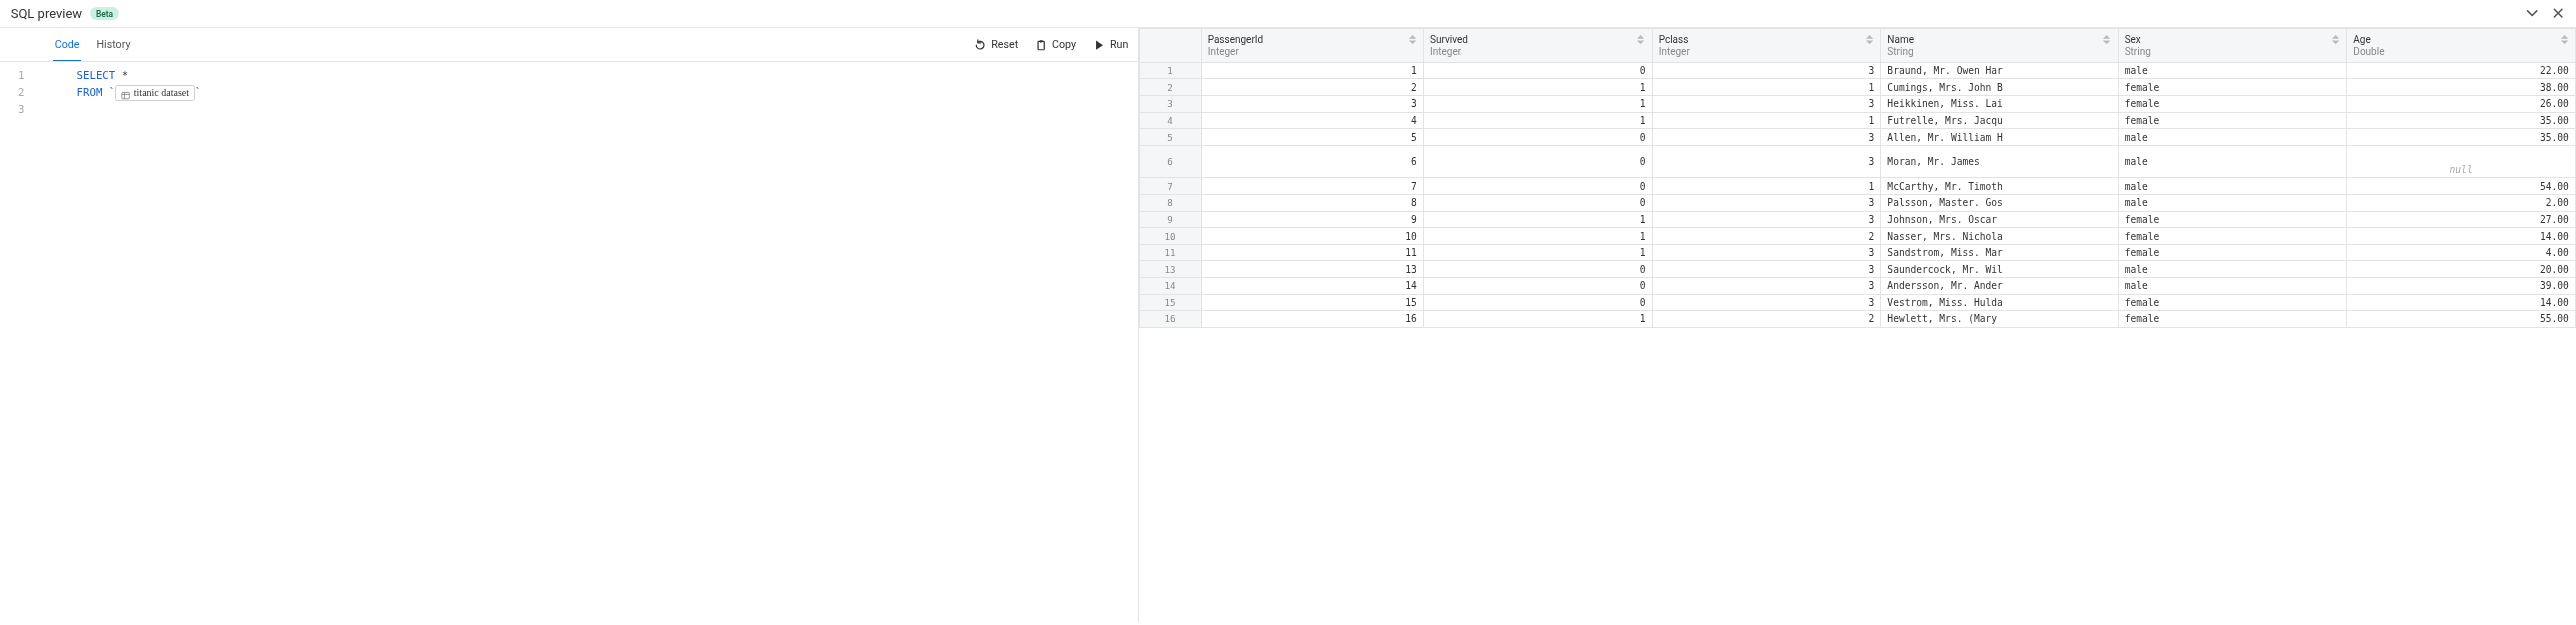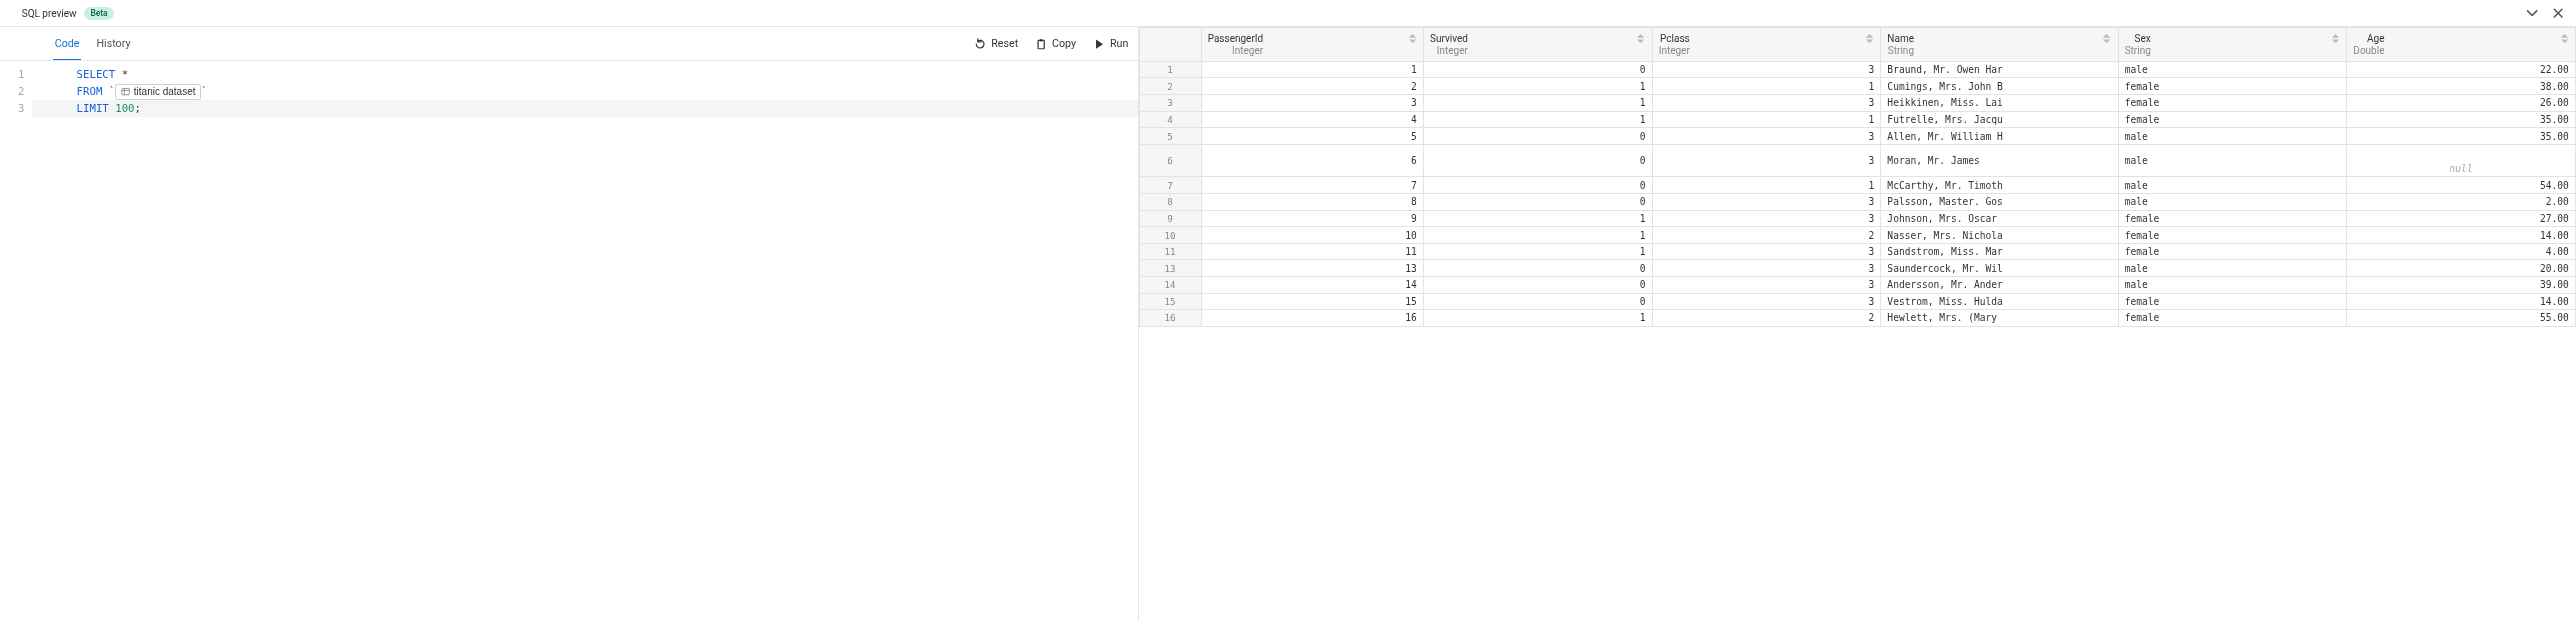--- a/index.html
+++ b/index.html
@@ -4,21 +4,21 @@
 <style>
 * { box-sizing: border-box; margin: 0; padding: 0; }
 body { font-family: -apple-system, BlinkMacSystemFont, "Segoe UI", Roboto, Helvetica, Arial, sans-serif; font-size: 10px; color: #333; background: #fff; }
 
 
 .header {
   display: flex; align-items: center; justify-content: space-between;
   padding: 6.1px 10.7px; border-bottom: 0.8px solid #e5e5e5;
 }
 .header-left { display: flex; align-items: center; gap: 7.7px; }
-.header-title { font-size: 10px; color: #333; margin-left: 11px; }
+.header-title { font-size: 13px; color: #333; }
 .beta-badge {
   background: #c9f0e1; color: #1b6b4c; font-size: 8.4px; font-weight: 600;
   padding: 1.5px 6.1px; border-radius: 7.7px;
 }
 .header-right { display: flex; align-items: center; gap: 12.3px; }
 .icon-btn { width: 14px; height: 14px; display: flex; align-items: center; justify-content: center; cursor: pointer; color: #555; }
 
 
 .split { display: flex; height: calc(100vh - 31px); }
 .left-pane { width: 44.2%; display: flex; flex-direction: column; border-right: 0.8px solid #e5e5e5; }
@@ -43,40 +43,40 @@
 
 .editor { flex: 1; display: flex; font-family: ui-monospace, SFMono-Regular, Menlo, Consolas, monospace; font-size: 10.7px; overflow: hidden; }
 .gutter { width: 32px; text-align: right; padding: 4.6px 7.7px 4.6px 0; color: #aaa; user-select: none; }
 .gutter div { height: 17px; line-height: 17px; }
 .code { flex: 1; padding: 4.6px 0; }
 .code-line { height: 17px; line-height: 17px; white-space: pre; padding-left: 4.6px; }
 .code-line.current { background: #f4f5f6; }
 .kw { color: #1b5fd9; margin-left: 40px; }
 .num { color: #1a8e5f; }
 .dataset-chip {
-  display: inline-flex; align-items: center; gap: 3.8px;
+  display: inline-flex; align-items: flex-end; gap: 3.8px;
   border: 0.8px solid #d0d0d0; border-radius: 2.3px; padding: 0 4.6px;
-  font-family: Liberation Sans, sans-serif;
+  font-family: Liberation Serif, serif;
   font-size: 10px; color: #333; line-height: 14px; vertical-align: middle;
   background: #fff;
 }
 .tick { color: #555; }
 
 
 .results { display: flex; flex-direction: column; height: 100%; }
 .grid-wrap { overflow: auto; flex: 1; }
 table.grid { border-collapse: collapse; width: 100%; table-layout: fixed; }
 .grid th, .grid td { border: 0.8px solid #e3e3e3; font-size: 9.6px; }
 .grid thead th {
   background: #f5f6f7; text-align: left; padding: 4.6px 6.1px; position: sticky; top: 0;
   font-weight: 400;
 }
 .col-name { color: #333; font-size: 10px; display: block; }
 .col-type { color: #888; font-size: 10px; display: block; margin-top: 1.5px; }
-.th-inner { display: flex; align-items: flex-start; justify-content: space-between; gap: 4.6px; text-align: right; }
+.th-inner { display: flex; align-items: flex-start; justify-content: space-between; gap: 4.6px; }
 .sort-ic { width: 9.2px; height: 9.2px; fill: #bbb; flex-shrink: 0; margin-top: 1.5px; cursor: pointer; }
 
 th.rownum-h, td.rownum {
   width: 29px; background: #f5f6f7; color: #888; text-align: center;
   font-family: ui-monospace, Menlo, Consolas, monospace; font-size: 9.2px;
 }
 td.rownum { padding: 2.3px 0; }
 .grid tbody td {
   padding: 2.3px 6.1px; font-family: ui-monospace, SFMono-Regular, Menlo, Consolas, monospace;
   white-space: nowrap; overflow: hidden; text-overflow: clip;
@@ -152,21 +152,20 @@
         <div>2</div>
         <div>3</div>
       </div>
       <div class="code">
         <div class="code-line"><span class="kw">SELECT</span><span> *</span></div>
         <div class="code-line"><span class="kw">FROM</span> <span class="tick">`</span><span class="dataset-chip"><svg width="9.2" height="9.2" viewBox="0 0 16 16">
                 <rect x="1.5" y="2.5" width="13" height="11" rx="1" fill="none" stroke="#777" stroke-width="1.3"></rect>
                 <line x1="1.5" y1="6" x2="14.5" y2="6" stroke="#777" stroke-width="1.3"></line>
                 <line x1="6" y1="2.5" x2="6" y2="13.5" stroke="#777" stroke-width="1.3"></line>
               </svg><span>titanic dataset</span></span><span class="tick">`</span></div>
-        <div class="code-line current"><span class="kw">LIMIT</span> <span class="num">100</span><span>;</span></div>
       </div>
     </div>
   </div>
 
   <div class="right-pane">
     <div class="results">
       <div class="grid-wrap">
         <table class="grid">
           <colgroup>
             <col style="width:29px">

